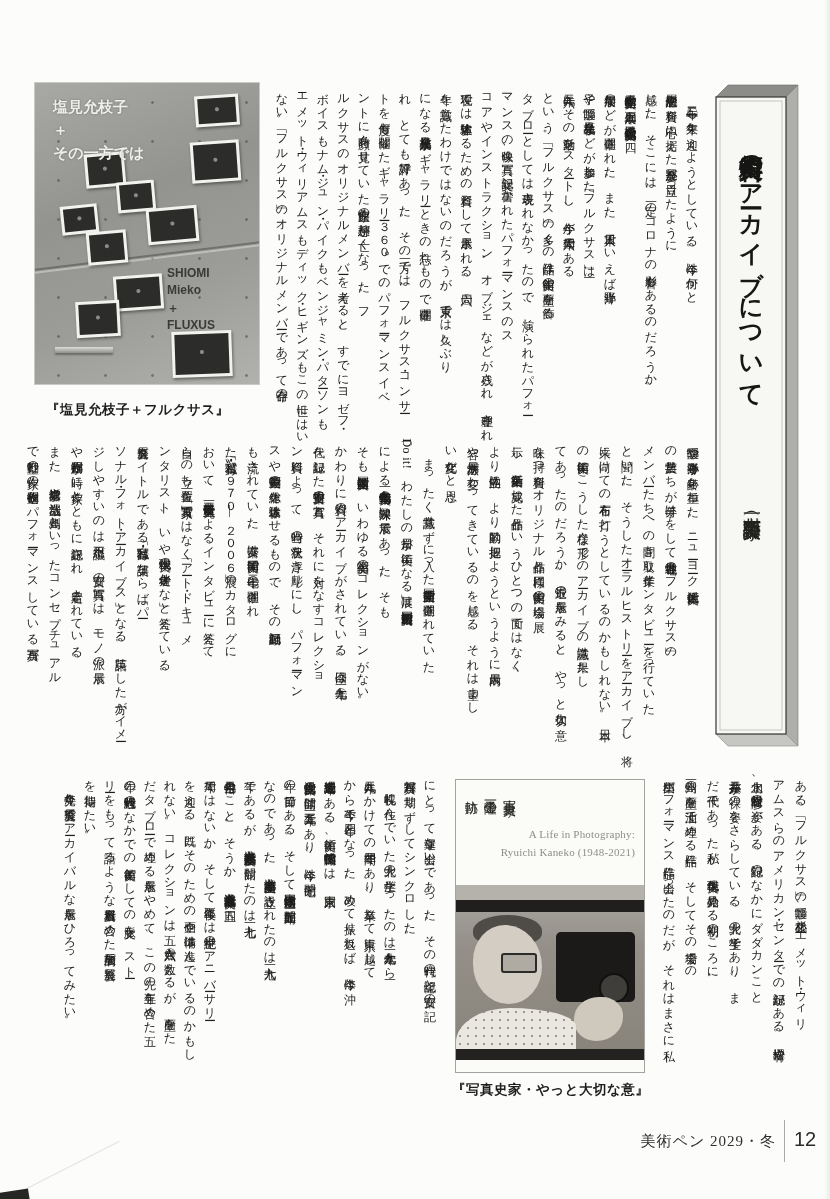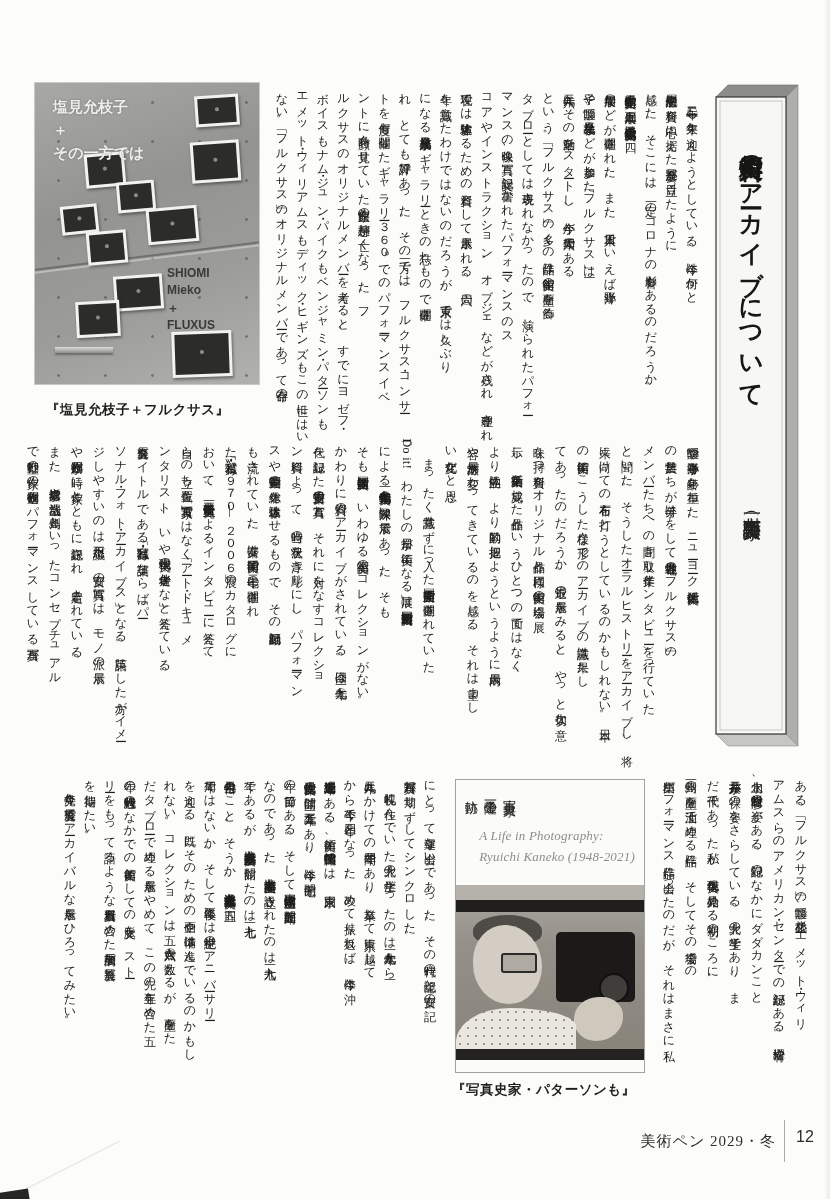--- a/index.html
+++ b/index.html
@@ -72,24 +72,23 @@
 
   
   .cover{
     position:absolute; left:455px; top:779px; width:190px; height:294px;
     background:#fbfbf8; border:1px solid #a2a29e; box-sizing:border-box;
   }
   .cover-title{ position:absolute; left:6px; top:10px; height:150px; }
   .cover-title > div{ line-height:19px; font-size:13px; letter-spacing:1px;
     color:#2a2a28; white-space:nowrap; }
   .cover-en{
-    position:absolute; right:9px; top:46px; text-align:left;
-    font-size:13px; line-height:1.6; color:#8d8d89; white-space:pre-line;
+    position:absolute; right:9px; top:46px; text-align:right;
+    font-size:11px; line-height:1.6; color:#8d8d89; white-space:pre-line;
     letter-spacing:.2px;
-    font-style:italic;
   }
   .art{ position:absolute; left:0; top:105px; right:0; bottom:12px;
     background:linear-gradient(180deg,#aaa6a1 0%,#949089 35%,#878379 100%);
     overflow:hidden; }
   .art > div{ position:absolute; }
   .a-strip{ top:0; left:0; right:0; height:15px; background:#b5b1ab; }
   .a-bandtop{ top:15px; left:0; right:0; height:12px; background:#201f1d; }
   .a-head{ left:9%; top:23%; width:37%; height:45%;
     background:#d3cdc3; border-radius:46% 54% 48% 52%; }
   .a-hair{ left:9%; top:17%; width:37%; height:18%;
@@ -112,21 +111,21 @@
   .caption{ position:absolute; font-size:13.5px; font-weight:bold;
     letter-spacing:.5px; color:#1e1e1c; }
   .cap1{ left:38px; top:401px;margin-left:8px; }
   .cap2{ left:452px; top:1081px; }
   .footer-journal{ position:absolute; right:54px; top:1132px;
     font-size:15px; letter-spacing:1px; color:#2e2e2c; }
   .footer-divider{ position:absolute; left:784px; top:1120px;
     width:1px; height:42px; background:#a9a9a5; }
   .footer-page{ position:absolute; left:789px; top:1128px; width:32px;
     text-align:center; font-family:"Liberation Sans", sans-serif;
-    font-size:16px; color:#2b2b29; }
+    font-size:20px; color:#2b2b29; }
 
   
   .edge-right{ position:absolute; right:0; top:0; bottom:0; width:6px;
     background:linear-gradient(to right, rgba(0,0,0,0), rgba(0,0,0,.07)); }
   .corner-curl{ position:absolute; left:6px; bottom:30px; width:120px; height:1px;
     background:#e3e3e0; transform:rotate(-27deg); }
   .corner-mark{ position:absolute; left:-5px; bottom:-3px; width:34px; height:11px;
     background:#262624; transform:rotate(-9deg); }
 </style>
 </head>
@@ -293,21 +292,21 @@
       <div class="a-hair"></div>
       <div class="a-head"></div>
       <div class="a-glasses"></div>
       <div class="a-camera"></div>
       <div class="a-lens"></div>
       <div class="a-hand"></div>
       <div class="a-shirt"></div>
       <div class="a-bandbot"></div>
     </div>
   </div>
-  <div class="caption cap2">『写真史家・パターソンも』</div>
+  <div class="caption cap2">『写真史家・やっと大切な意』</div>
 
   <div class="footer-journal">美術ペン 2029・冬</div>
   <div class="footer-divider"></div>
   <div class="footer-page">12</div>
 
   <div class="edge-right"></div>
   <div class="corner-curl"></div>
   <div class="corner-mark"></div>
 </div>
 

